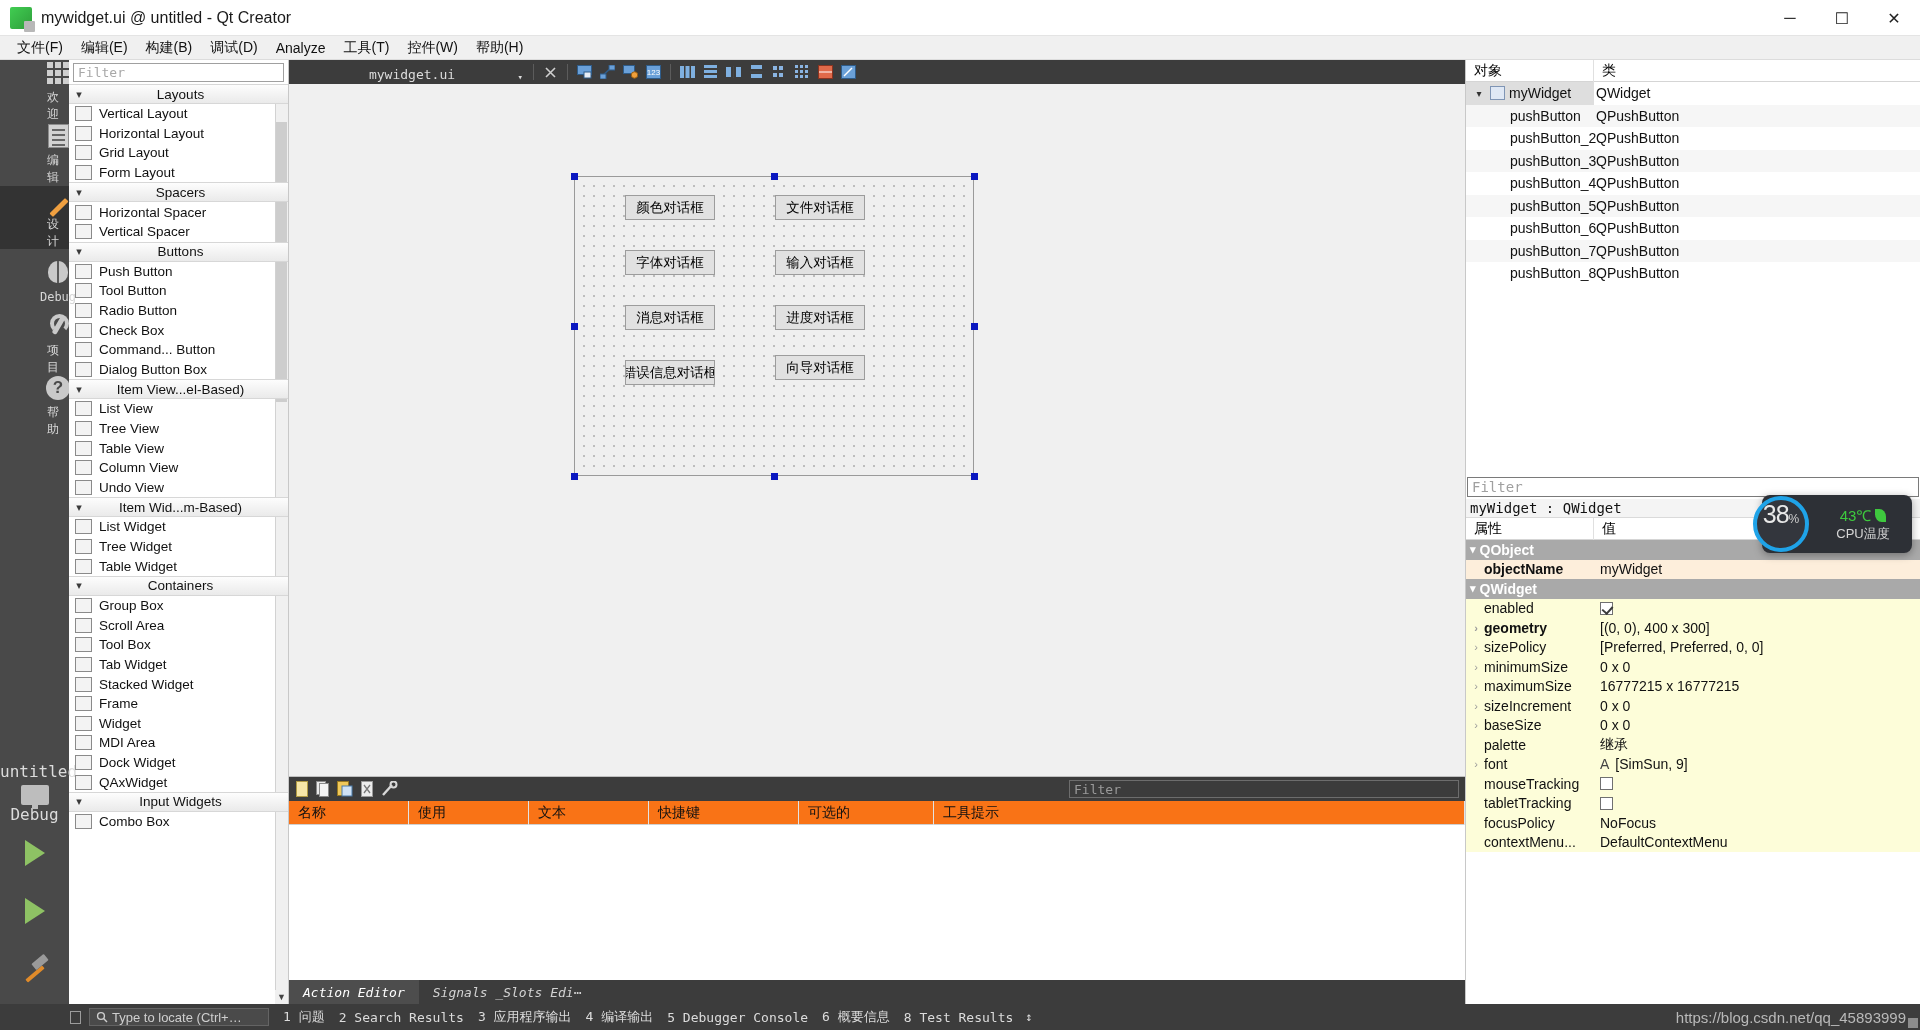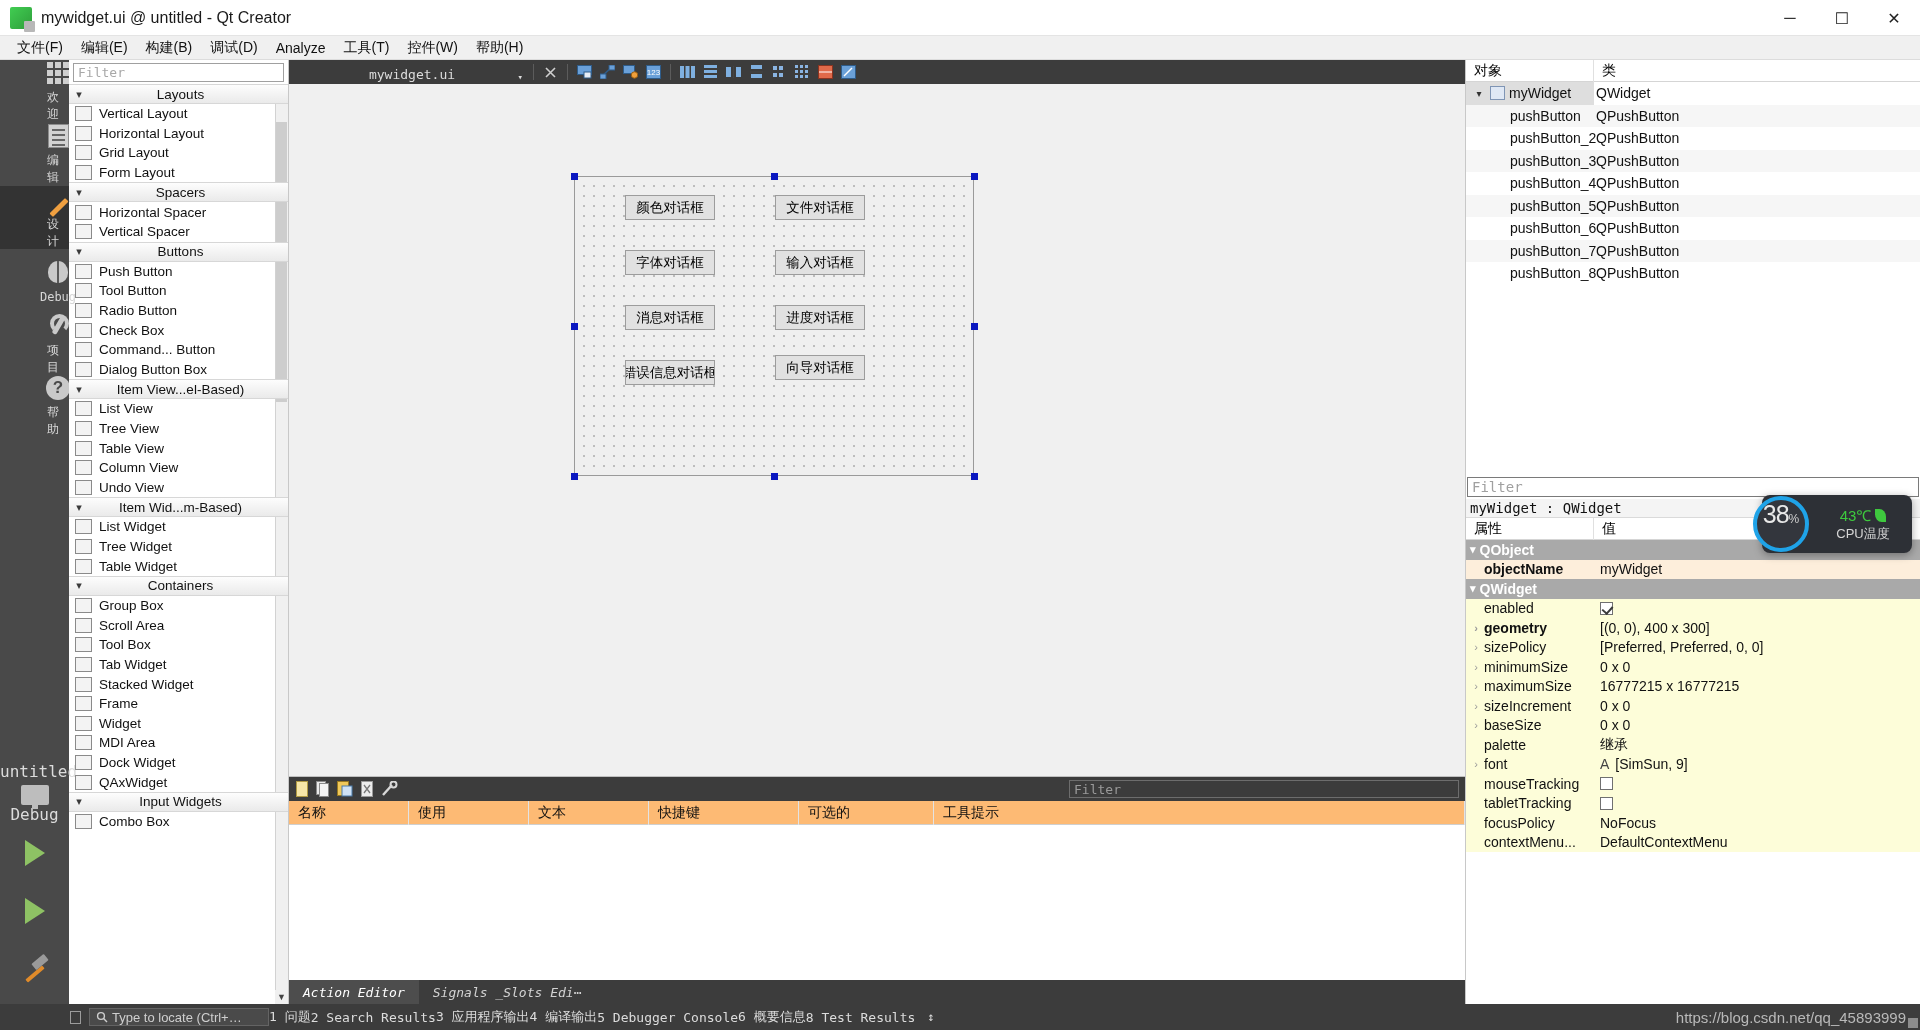--- a/index.html
+++ b/index.html
@@ -116,21 +116,21 @@
           overflow:hidden; white-space:nowrap; }
 
   
   #bottomdock { height:228px; flex:none; background:#fff; border-top:1px solid #c0c0c0;
                 display:flex; flex-direction:column; }
   #ae-toolbar { height:24px; background:#3c3c3c; display:flex; align-items:center;
                 padding-left:6px; gap:7px; }
   #ae-filter { margin-left:auto; margin-right:6px; width:390px; height:18px; background:#3c3c3c;
                border:1px solid #6d6d6d; color:#9a9a9a; font-family:"DejaVu Sans Mono",monospace;
                font-size:13px; padding-left:4px; display:flex; align-items:center; }
-  #ae-head { height:24px; display:flex; border-bottom:1px solid #cfcfcf; background:#fdba74;
+  #ae-head { height:24px; display:flex; border-bottom:1px solid #cfcfcf; background:#f97316;
              font-size:14px; color:#111; align-items:center; }
   #ae-head div { padding-left:9px; border-right:1px solid #e3e3e3; height:24px;
                  display:flex; align-items:center; }
   #ae-body { flex:1; background:#fff; }
   #ae-tabs { height:24px; background:#3c3c3c; display:flex; align-items:flex-end; }
   .ae-tab { height:24px; padding:0 14px; display:flex; align-items:center;
             font-family:"DejaVu Sans Mono",monospace; font-size:13px; color:#d2d2d2;font-style:italic; }
   .ae-tab.active { background:#4d4d4d; color:#fff; }
 
   
@@ -195,21 +195,21 @@
   .leaf { width:11px;height:13px;background:#3ec93e;border-radius:0 60% 0 60%; }
 
   
   #statusbar { height:26px; background:#3c3c3c; display:flex; align-items:center;
                color:#dcdcdc; font-family:"DejaVu Sans Mono",monospace; font-size:13px;
                position:relative; flex:none; }
   #sb-sq { width:11px;height:13px;border:1px solid #9c9c9c; margin:0 8px 0 70px; }
   #locate { width:180px; height:18px; background:#4a4a4a; border:1px solid #646464;
             display:flex; align-items:center; gap:4px; padding-left:6px; color:#cfcfcf;
             font-family:"Liberation Sans",sans-serif; font-size:13px; }
-  .sb-item { white-space:nowrap; }
+  .sb-item { margin-left:14px; white-space:nowrap; }
   #sb-updown { margin-left:12px; font-size:12px; }
   #watermark { position:absolute; right:14px; font-family:"Liberation Sans",sans-serif;
                font-size:15px; color:#b9b9b9; }
   #sb-grip { position:absolute; right:2px; bottom:2px; width:10px; height:10px;
              background:#8d8d8d; }
 </style>
 </head>
 <body>
 
 <div id="titlebar">

